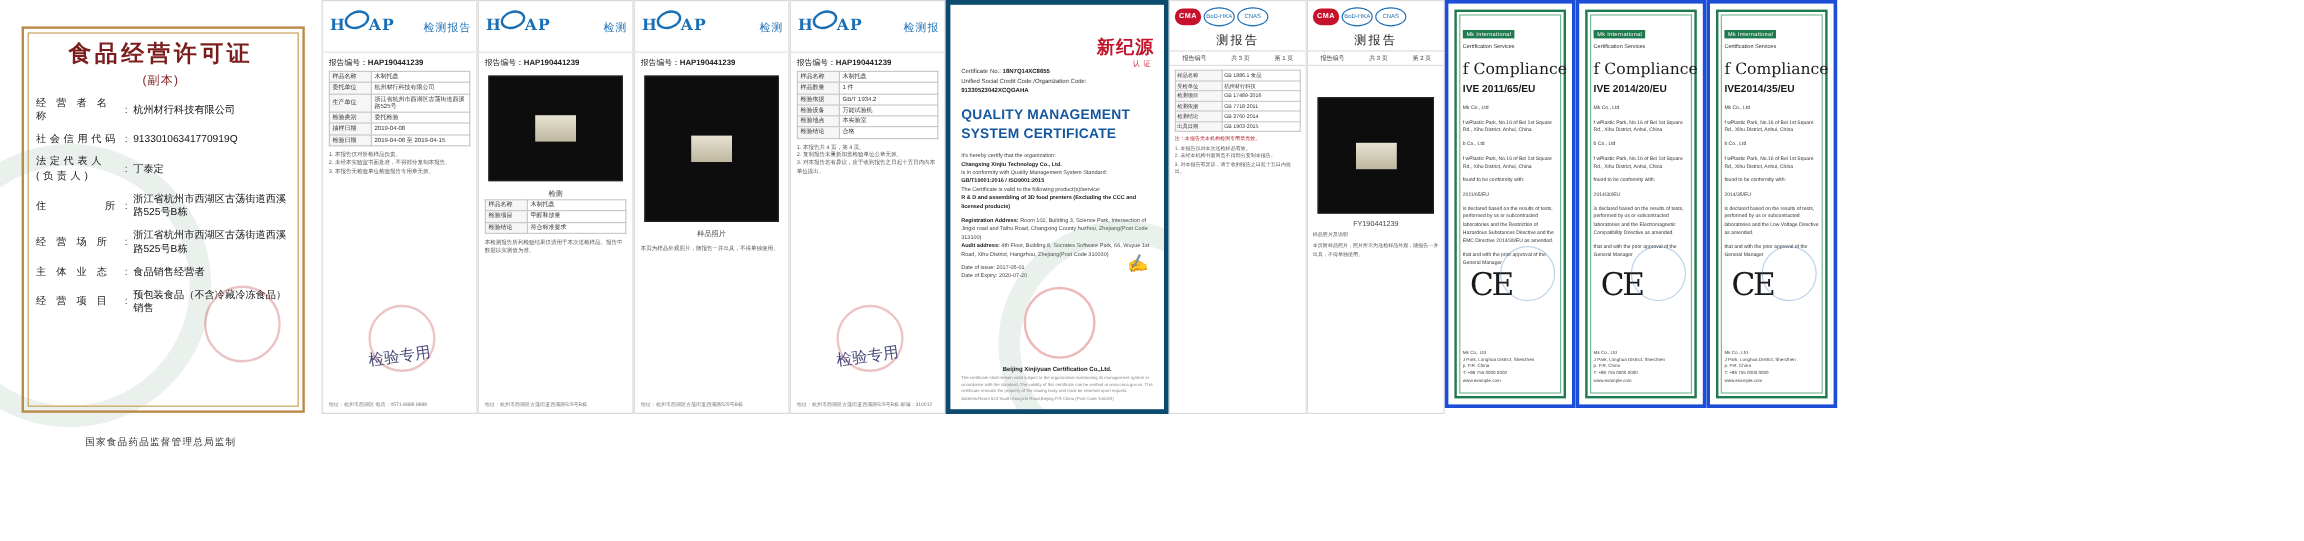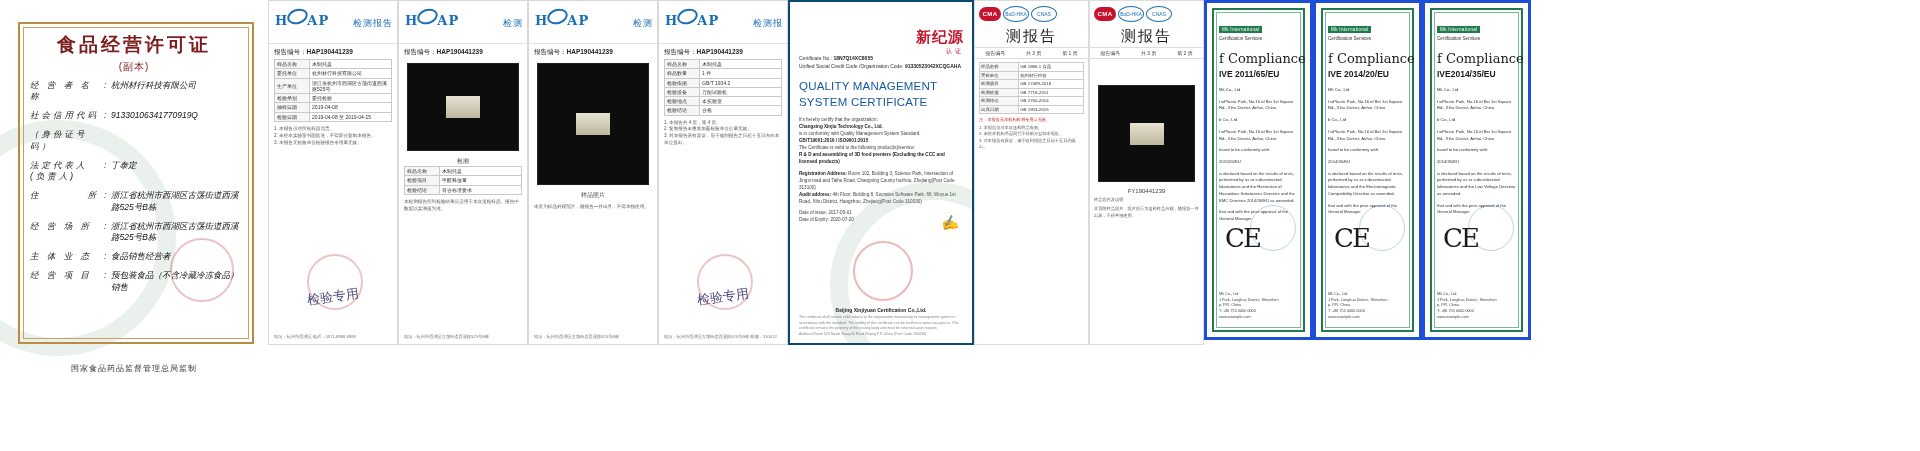--- a/index.html
+++ b/index.html
@@ -9,21 +9,21 @@
   
   .cert{position:relative;background:#fff;box-sizing:border-box;overflow:hidden;flex:0 0 auto;}
 
   
   .lic{width:268px;height:380px;border:0;padding:0;position:relative;}
   .lic-frame{position:absolute;left:18px;top:22px;right:14px;bottom:36px;border:2px solid #b98b46;}
   .lic-frame:before{content:"";position:absolute;left:3px;top:3px;right:3px;bottom:3px;border:1px solid #c9a158;}
   .lic-title{position:absolute;top:32px;left:0;right:0;text-align:center;font-family:"DejaVu Serif",serif;font-size:19px;letter-spacing:3px;color:#7b1d1d;font-weight:bold;}
   .lic-sub{position:absolute;top:60px;left:0;right:0;text-align:center;font-size:10px;color:#7b1d1d;letter-spacing:1px;}
   .lic-rows{position:absolute;left:30px;right:22px;top:80px;font-size:8.5px;color:#30302e;line-height:1.35;}
-  .lic-row{display:flex;margin-bottom:7.5px;align-items:flex-start;font-style:italic;}
+  .lic-row{display:flex;margin-bottom:7.5px;align-items:center;}
   .lic-key{flex:0 0 74px;letter-spacing:3px;color:#222;}
   .lic-colon{flex:0 0 7px;}
   .lic-val{flex:1;color:#111;}
   .lic-foot{position:absolute;left:0;right:0;bottom:54px;text-align:center;font-size:10px;letter-spacing:2px;color:#222;}
   .lic-issuer{position:absolute;left:0;right:0;bottom:6px;text-align:center;font-size:8px;letter-spacing:1px;color:#333;}
   .lic-stamp{position:absolute;right:34px;bottom:78px;width:60px;height:60px;border-radius:50%;border:2px solid rgba(180,40,40,.55);opacity:.5;}
 
   
   .wm{position:absolute;border-radius:50%;border:18px solid rgba(140,170,150,.18);}
 
@@ -43,40 +43,40 @@
   .hap-sign span{display:inline-block;font-family:"DejaVu Serif",serif;font-size:13px;color:#2b2b66;transform:rotate(-8deg);opacity:.85;}
   .hap-seal{position:absolute;bottom:34px;left:50%;margin-left:-26px;width:52px;height:52px;border-radius:50%;border:2px solid rgba(190,40,40,.5);opacity:.55;}
   .hap-foot{position:absolute;bottom:4px;left:5px;right:5px;font-size:4.2px;color:#777;line-height:1.45;}
 
   
   .photo-box{margin:6px 8px;height:86px;background:#0d0d0d;position:relative;border:1px solid #222;}
   .photo-item{position:absolute;left:50%;top:50%;width:34px;height:22px;margin:-11px -17px;background:linear-gradient(#e8e3d2,#bdb79f);}
   .photo-cap{text-align:center;font-size:6px;color:#444;margin-top:2px;}
 
   
-  .qms{width:186px;height:345px;border:2px solid #0c4a6e;padding:0;position:relative;}
+  .qms{width:186px;height:345px;border:4px solid #0c4a6e;padding:0;position:relative;}
   .qms-logo{position:absolute;right:8px;top:26px;text-align:right;}
   .qms-logo .cn{font-size:15px;color:#c0152b;font-weight:bold;letter-spacing:1px;font-family:"DejaVu Serif",serif;}
   .qms-logo .tag{font-size:6px;color:#c0152b;letter-spacing:3px;}
   .qms-body{padding:52px 9px 0;}
   .qms-line{font-size:5px;color:#333;line-height:1.6;}
-  .qms-h1{color:#13579e;font-size:11.5px;font-weight:normal;line-height:1.25;margin:9px 0 6px;letter-spacing:.2px;}
+  .qms-h1{color:#13579e;font-size:11.5px;font-weight:bold;line-height:1.25;margin:9px 0 6px;letter-spacing:.2px;}
   .qms-small{font-size:4.6px;color:#444;line-height:1.55;}
   .qms-bold{font-weight:bold;color:#222;}
   .qms-sign{position:absolute;right:14px;bottom:112px;font-family:"DejaVu Serif",serif;font-size:14px;color:#222;transform:rotate(-10deg);}
   .qms-seal{position:absolute;left:50%;bottom:42px;margin-left:-28px;width:56px;height:56px;border-radius:50%;border:2px solid rgba(200,40,40,.55);opacity:.6;}
   .qms-tiny{position:absolute;left:9px;right:9px;bottom:6px;font-size:3.6px;color:#888;line-height:1.5;}
   .qms-foot{position:absolute;left:9px;right:9px;bottom:30px;font-size:5px;color:#222;text-align:center;font-weight:bold;}
 
   
   .cma{width:115px;height:345px;border:1px solid #dcdcdc;}
   .badges{display:flex;gap:2px;padding:5px 4px 2px;align-items:center;}
   .b-round{width:22px;height:14px;border-radius:7px;background:#c6122c;color:#fff;font-size:6px;font-weight:bold;display:flex;align-items:center;justify-content:center;letter-spacing:.5px;}
   .b-oval{width:24px;height:14px;border-radius:50%;border:1px solid #1b6fb5;color:#1b6fb5;font-size:5px;display:flex;align-items:center;justify-content:center;}
-  .cma-title{text-align:center;font-size:15px;color:#222;letter-spacing:2px;margin:3px 0 1px;}
+  .cma-title{text-align:center;font-size:10px;color:#222;letter-spacing:2px;margin:3px 0 1px;}
   .cma-sub{display:flex;justify-content:space-around;font-size:5px;color:#444;border-top:1px solid #ddd;border-bottom:1px solid #ddd;padding:2px 0;}
   .cma-tbl{margin:3px 4px;border-collapse:collapse;width:calc(100% - 8px);}
   .cma-tbl td{border:1px solid #cccccc;font-size:4.4px;padding:1px;color:#333;line-height:1.25;}
   .cma-tbl td.k{background:#f7f7f7;}
   .cma-note{margin:3px 4px;font-size:4.2px;color:#555;line-height:1.5;}
   .cma-red{color:#b5202b;font-size:4.2px;margin:2px 4px;}
 
   
   .ce{width:109px;height:340px;border:3px solid #1d4ed8;position:relative;}
   .ce-frame{position:absolute;left:5px;top:5px;right:5px;bottom:5px;border:2px solid #1f7a4d;}
@@ -107,25 +107,20 @@
           <span class="lic-key">经 营 者 名 称</span>
           <span class="lic-colon">:</span>
           <span class="lic-val">杭州材行科技有限公司</span>
         </div>
       <div class="lic-row">
           <span class="lic-key">社会信用代码</span>
           <span class="lic-colon">:</span>
           <span class="lic-val">91330106341770919Q</span>
         </div>
       <div class="lic-row">
-          <span class="lic-key">（身份证号码）</span>
-          <span class="lic-colon"></span>
-          <span class="lic-val"></span>
-        </div>
-      <div class="lic-row">
           <span class="lic-key">法定代表人(负责人)</span>
           <span class="lic-colon">:</span>
           <span class="lic-val">丁泰定</span>
         </div>
       <div class="lic-row">
           <span class="lic-key">住　　　　所</span>
           <span class="lic-colon">:</span>
           <span class="lic-val">浙江省杭州市西湖区古荡街道西溪路525号B栋</span>
         </div>
       <div class="lic-row">

